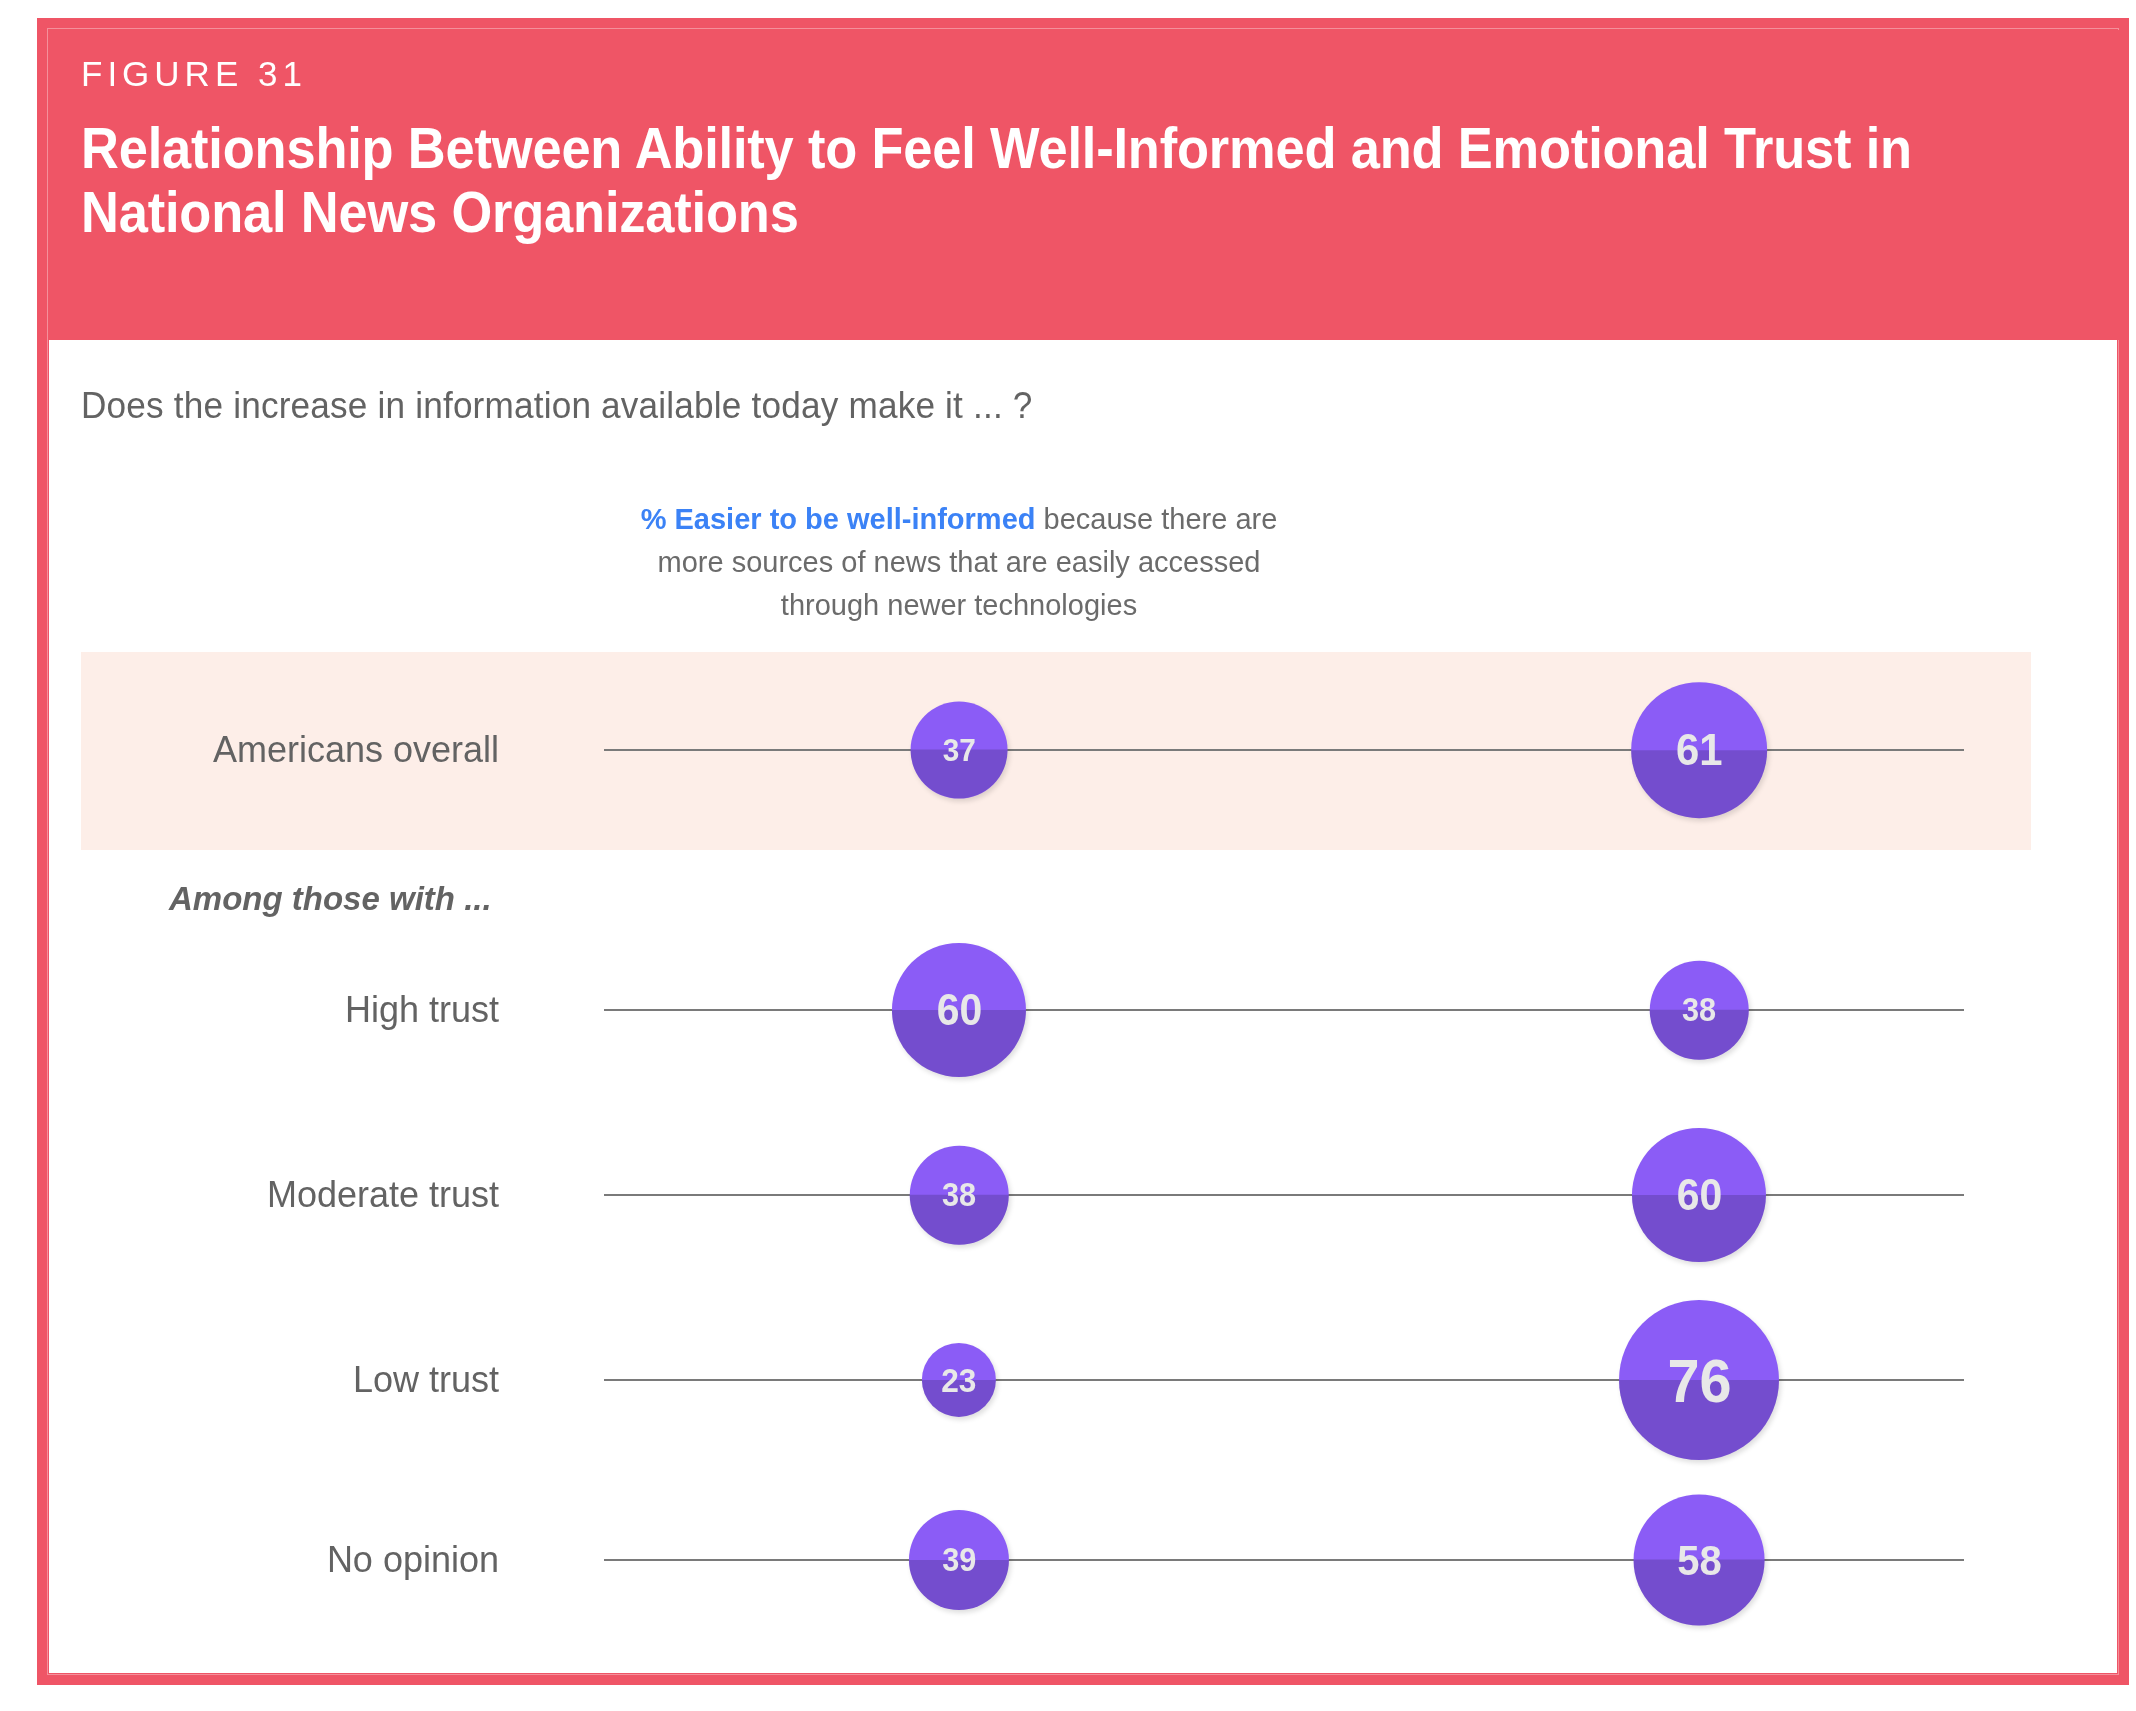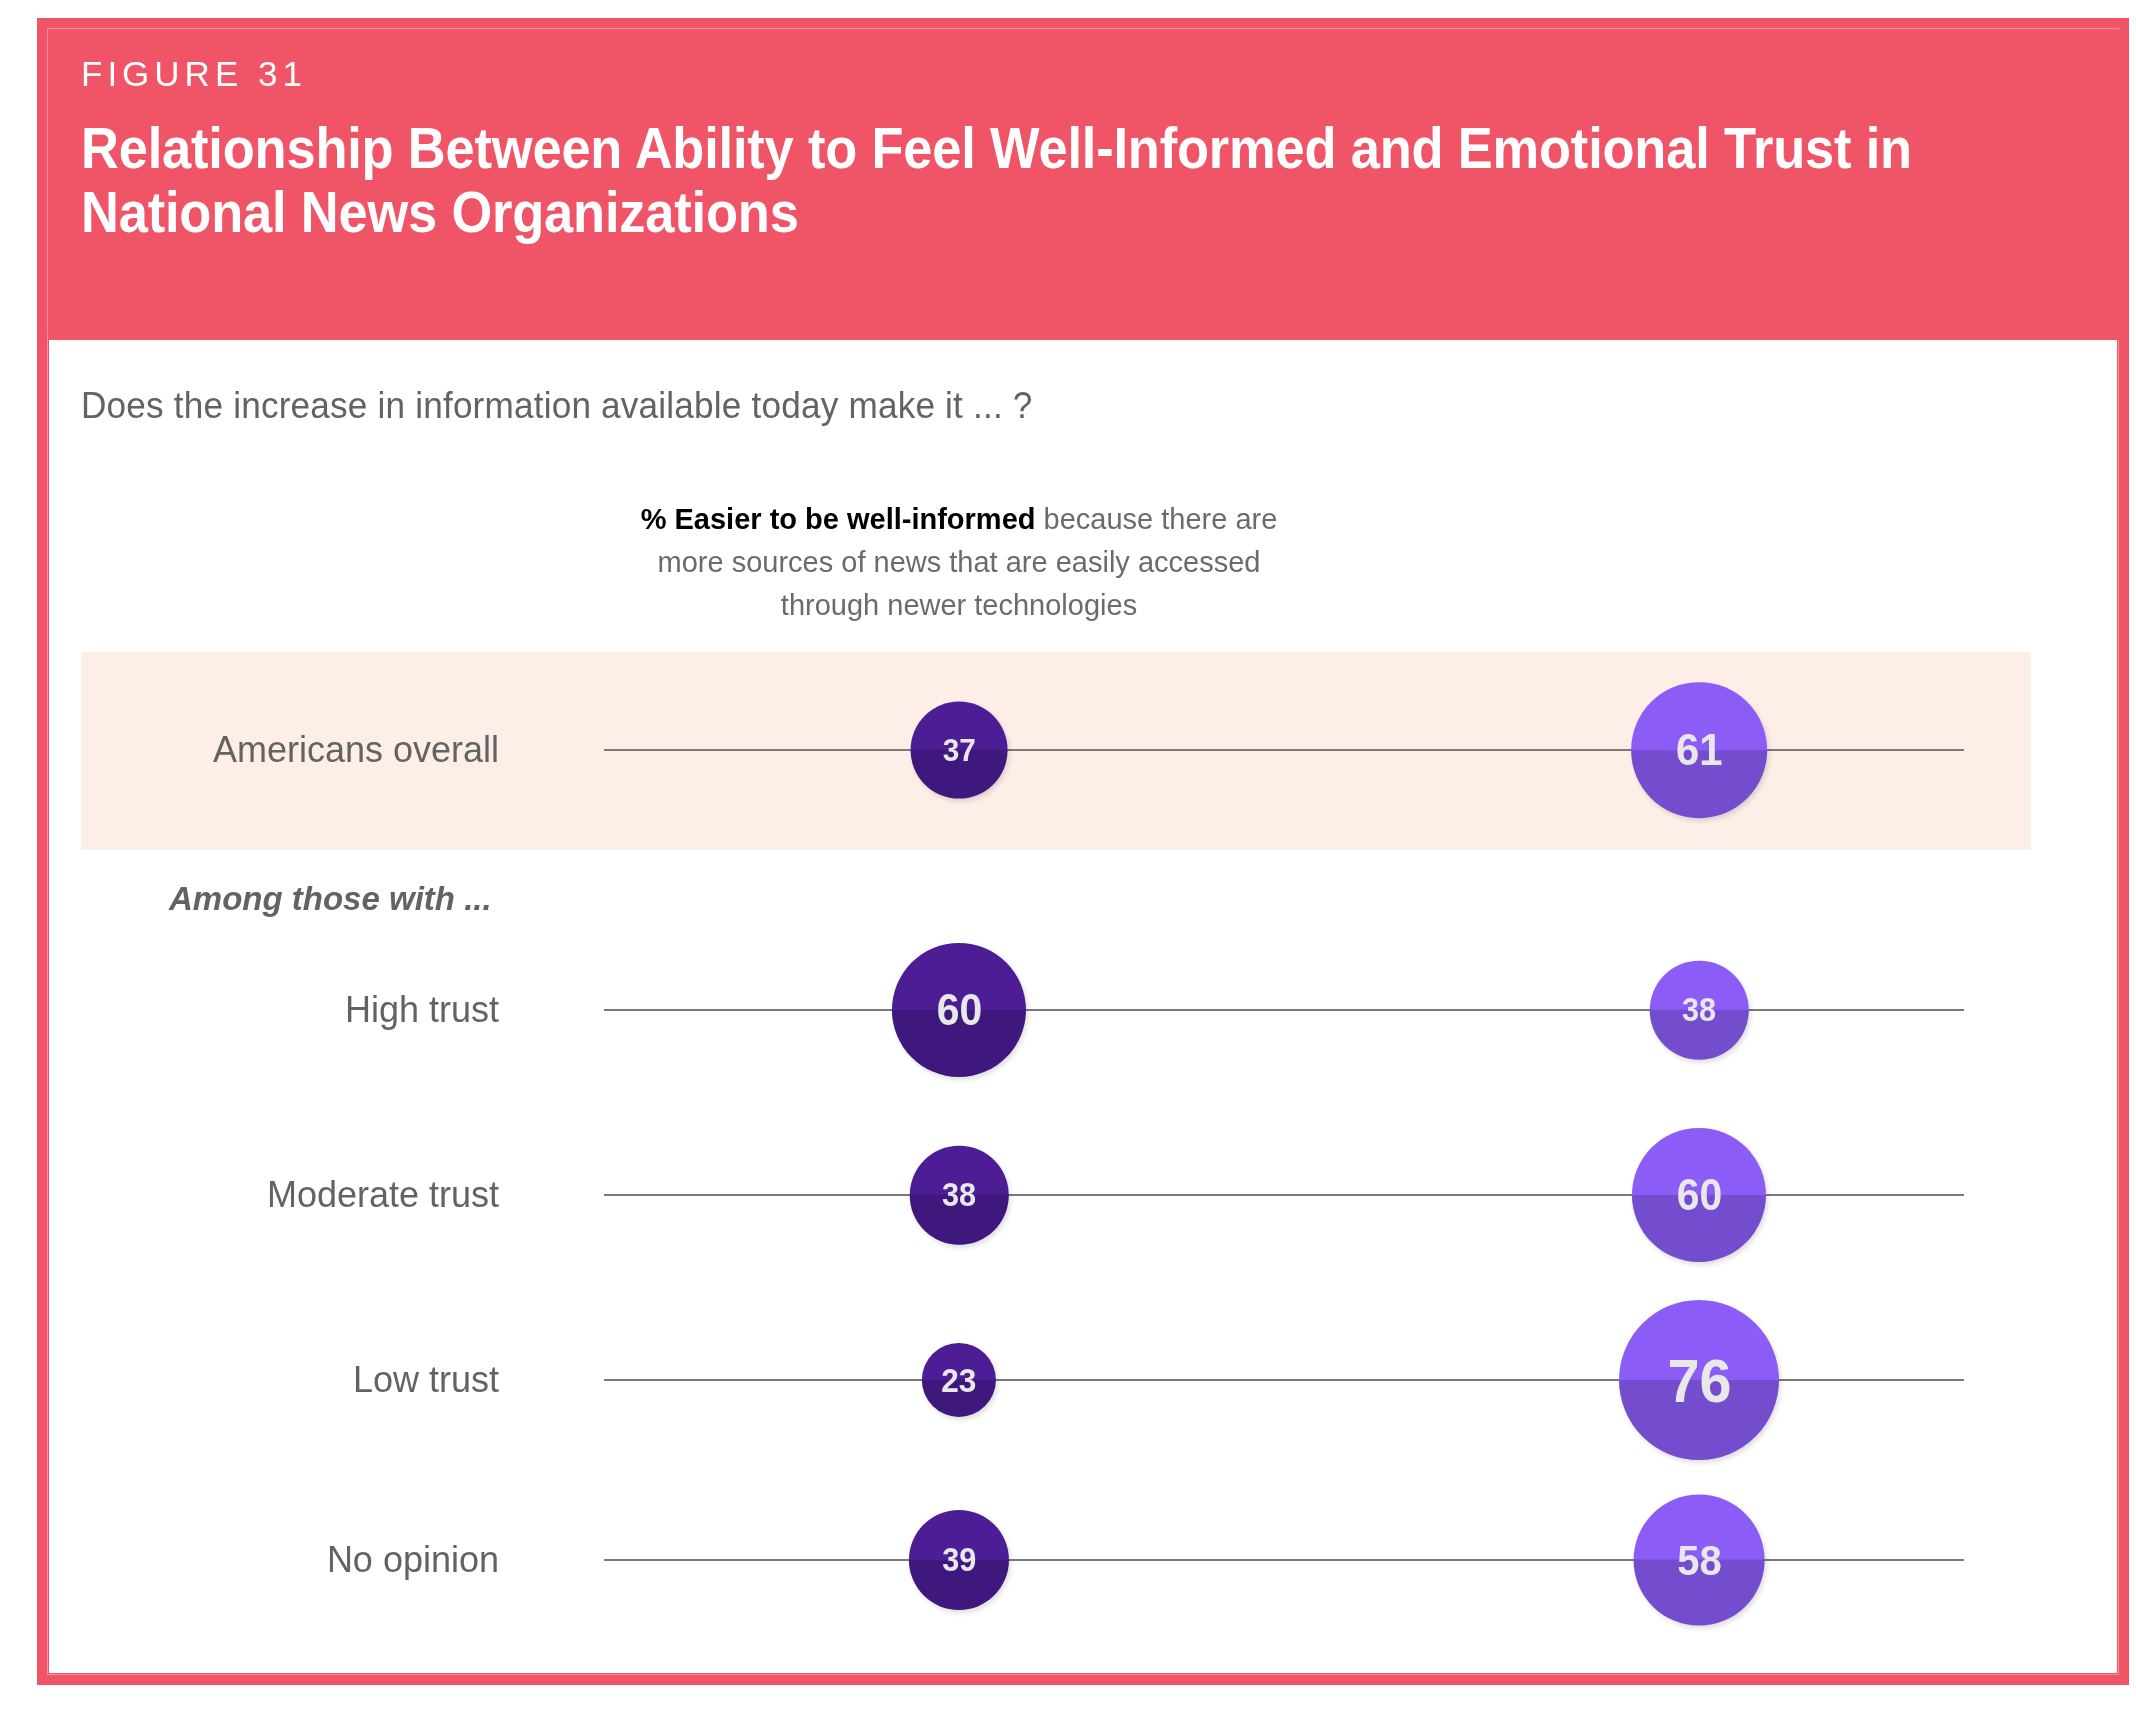--- a/index.html
+++ b/index.html
@@ -100,21 +100,21 @@
     width: 680px;
     text-align: center;
     color: #6b6b6b;
     font-family: "Liberation Sans Narrow", "Liberation Sans", sans-serif;
     font-size: 29px;
     line-height: 1.48;
     font-weight: 400;
   }
   .col-head.left  { left: 600px; }
   .col-head.right { left: 1340px; }
-  .col-head b { font-weight: bold; color: #000000; }
+  .col-head b { font-weight: bold; color: #3b82f6; }
 
   
   .highlight-band {
     position: absolute;
     left: 62px;
     top: 652px;
     width: 1950px;
     height: 198px;
     background: #fdeee8;
   }
@@ -184,21 +184,21 @@
     position: absolute;
     left: 0;
     top: 50%;
     width: 100%;
     height: 50%;
     border-radius: 0 0 999px 999px;
     background: rgba(0,0,0,0.16);
     z-index: 2;
     pointer-events: none;
   }
-  .bubble.easier { background: #4c1d95; }
+  .bubble.easier { background: #8b5cf6; }
   .bubble.harder { background: #8b5cf6; }
 </style>
 </head>
 <body>
 
 <div id="figure-root">
 
   <div class="frame"></div>
   <div class="frame-inner-hairline"></div>
 

